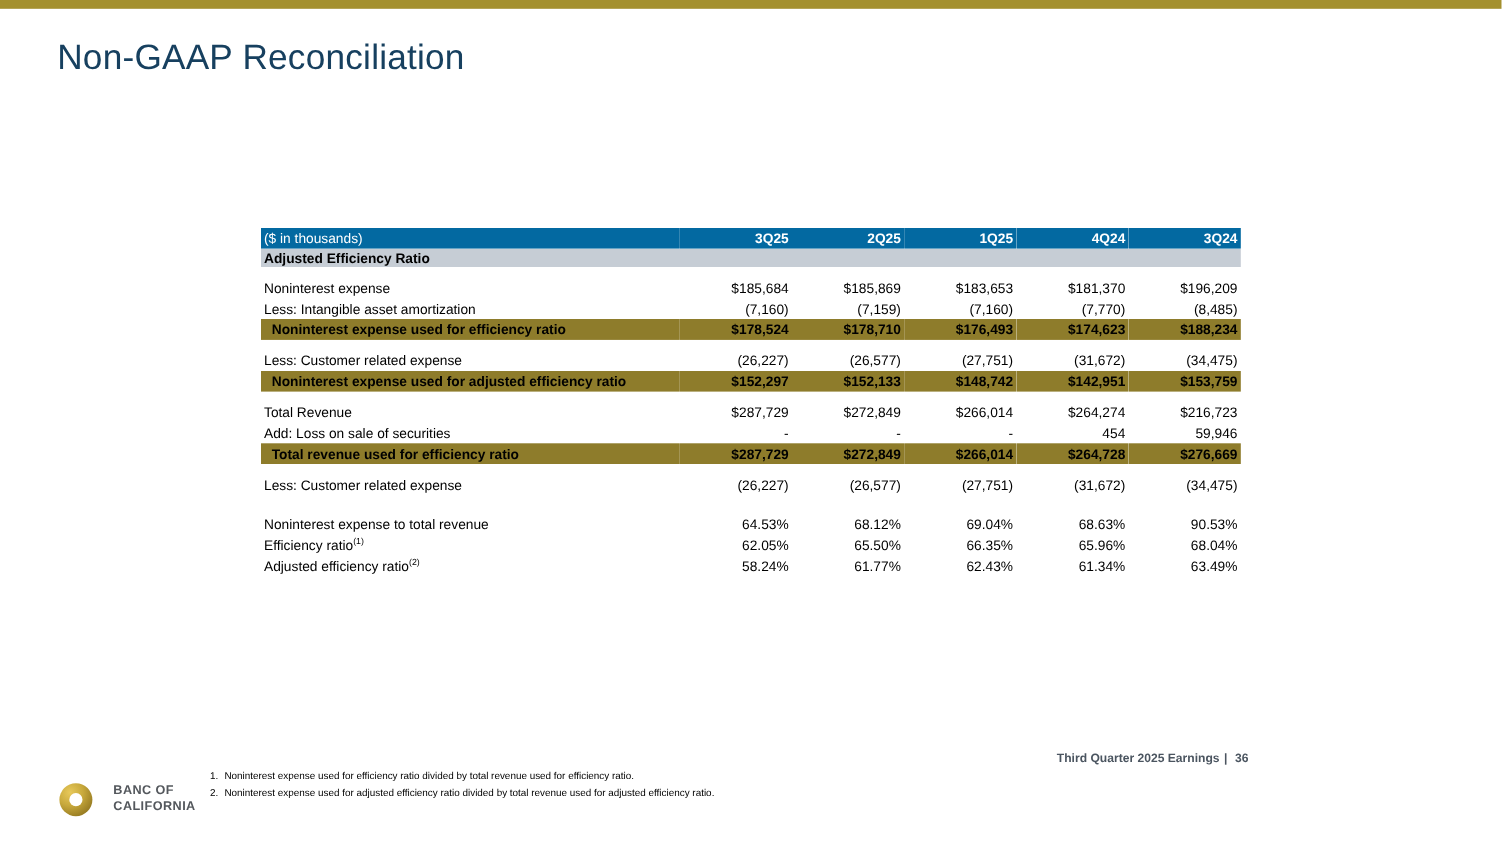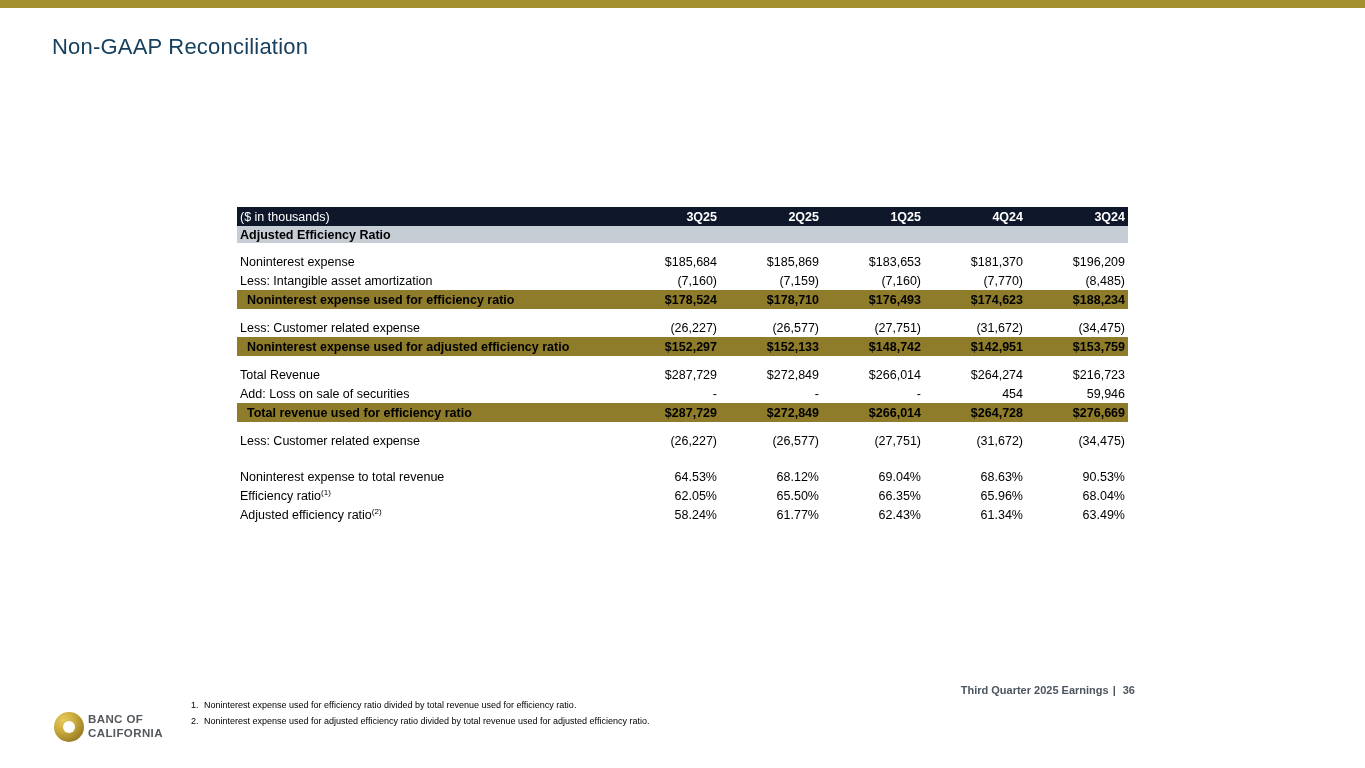--- a/index.html
+++ b/index.html
@@ -10,36 +10,36 @@
     position:relative;
     overflow:hidden;
   }
   .top-bar {
     position:absolute; top:0; left:0;
     width:1365px; height:8px;
     background:#A4902E;
   }
   .slide-title {
     position:absolute; left:52px; top:34px;
-    font-size:22px; font-weight:400;
+    font-size:32px; font-weight:400;
     color:#17405F; letter-spacing:0.2px;
   }
   table.recon-table {
     position:absolute; left:237px; top:207px;
     width:891px;
     border-collapse:collapse; table-layout:fixed;
     font-size:12.5px; color:#000;
   }
   .recon-table th, .recon-table td {
     padding:0 3px; height:19px;
     vertical-align:middle; white-space:nowrap;
     overflow:hidden;
   }
   .recon-table thead th {
-    background:#0f172a; color:#ffffff;
+    background:#0369a1; color:#ffffff;
     font-weight:bold; text-align:right;
   }
   .recon-table thead th.col-label {
     text-align:left; font-weight:normal;
   }
   .recon-table col.c-label { width:381px; }
   .recon-table col.c-val { width:102px; }
   tr.section-row td {
     background:#C6CDD5; color:#000;
     font-weight:bold; height:17px; text-align:left;
@@ -54,21 +54,21 @@
   tr.total-row td.lbl { padding-left:10px; }
   .recon-table sup { font-size:8px; line-height:0; }
   .footnotes {
     position:absolute; left:191px; top:700px;
     font-size:9px; color:#000;
   }
   .footnote { display:flex; margin-bottom:6px; }
   .footnote .num { width:13px; flex:none; }
   .logo {
     position:absolute; left:54px; top:712px;
-    display:flex; align-items:center; gap:4px;
+    display:flex; align-items:center; gap:19px;
   }
   .logo-ring {
     width:30px; height:30px; border-radius:50%;
     background:radial-gradient(circle at 32% 28%, #E8C95B 0%, #C8A93C 40%, #9B7F24 75%, #86701F 100%);
     position:relative; flex:none;
   }
   .logo-ring::after {
     content:''; position:absolute; left:9px; top:9px;
     width:12px; height:12px; border-radius:50%; background:#ffffff;
   }

